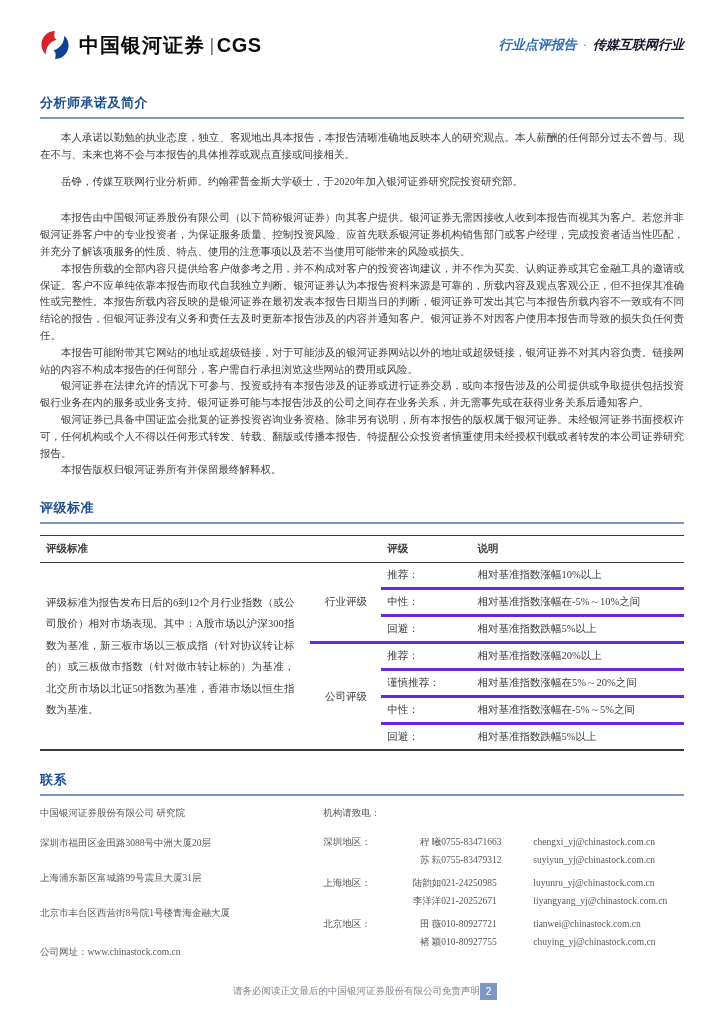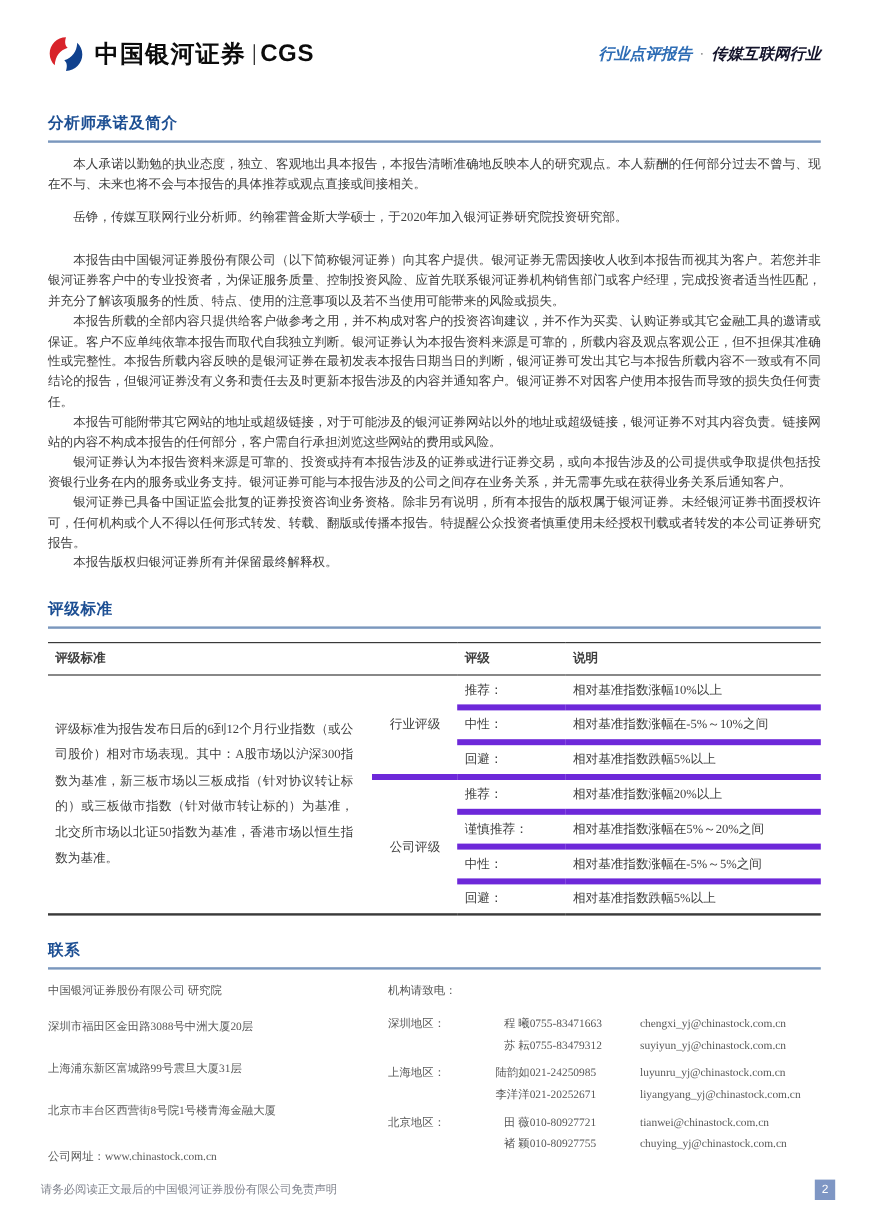--- a/index.html
+++ b/index.html
@@ -26,37 +26,37 @@
   .sec-title { font-size:13px; color:#1d4f93; font-weight:bold; margin:0; letter-spacing:0.5px; }
   .para { font-size:10.5px; line-height:1.6; text-align:justify; text-indent:2em; margin:0; color:#3d3d3d; }
   .sec-analyst .para { margin-bottom:10px; }
   
   .rating-table { width:100%; border-collapse:collapse; font-size:10.5px; border-top:1px solid #3a3a3a; border-bottom:2px solid #3a3a3a; color:#3d3d3d; }
   .rating-table th { text-align:left; font-weight:bold; padding:6px 6px; border-bottom:1px solid #3a3a3a; font-size:10.5px; }
   .rating-table td { padding:5px 6px; vertical-align:middle; }
   td.criteria { width:42%; line-height:2.05; text-align:justify; padding-right:16px; }
   td.category { width:11%; text-align:center; }
   td.rate { width:14%; }
-  .bline { border-bottom:5px solid #6d28d9; }
+  .bline { border-bottom:3px solid #6d28d9; }
   
   .contact-grid { display:flex; font-size:9.5px; color:#585858; margin-top:2px; }
   .contact-left { width:44%; }
   .contact-left p { margin:0 0 22px; }
   .contact-left .company { margin-bottom:17px; }
   .contact-left .site { margin-bottom:0; margin-top:26px; }
   .contact-right { width:56%; }
   .phone-header { margin:0 0 13px; }
   .c-row { display:flex; line-height:18px; }
   .c-row.gap { margin-top:5px; }
   .c-region { width:64px; flex:none; }
   .c-name { width:54px; flex:none;text-align:right; }
   .c-phone { width:92px; flex:none; }
   .c-email { flex:1; }
   
-  .footer { position:absolute; left:34px; right:28px; bottom:24px; display:flex; justify-content:space-between; align-items:center;margin-top:28px; }
+  .footer { position:absolute; left:34px; right:28px; bottom:24px; display:flex; justify-content:center; align-items:center;margin-top:28px; }
   .foot-text { font-size:9.5px; color:#82858f; }
   .page-badge { width:17px; height:17px; background:#7e96c4; color:#ffffff; font-size:10px; display:flex; align-items:center; justify-content:center; font-family:"Liberation Sans",sans-serif; }
 </style>
 </head>
 <body>
 
 <div class="page">
 
   <div class="topbar">
     <div class="brand">
@@ -78,21 +78,21 @@
       <h2 class="sec-title">分析师承诺及简介</h2>
     </div>
     <p class="para">本人承诺以勤勉的执业态度，独立、客观地出具本报告，本报告清晰准确地反映本人的研究观点。本人薪酬的任何部分过去不曾与、现在不与、未来也将不会与本报告的具体推荐或观点直接或间接相关。</p>
     <p class="para">岳铮，传媒互联网行业分析师。约翰霍普金斯大学硕士，于2020年加入银河证券研究院投资研究部。</p>
   </div>
 
   <div class="sec sec-disclaimer">
     <p class="para">本报告由中国银河证券股份有限公司（以下简称银河证券）向其客户提供。银河证券无需因接收人收到本报告而视其为客户。若您并非银河证券客户中的专业投资者，为保证服务质量、控制投资风险、应首先联系银河证券机构销售部门或客户经理，完成投资者适当性匹配，并充分了解该项服务的性质、特点、使用的注意事项以及若不当使用可能带来的风险或损失。</p>
     <p class="para">本报告所载的全部内容只提供给客户做参考之用，并不构成对客户的投资咨询建议，并不作为买卖、认购证券或其它金融工具的邀请或保证。客户不应单纯依靠本报告而取代自我独立判断。银河证券认为本报告资料来源是可靠的，所载内容及观点客观公正，但不担保其准确性或完整性。本报告所载内容反映的是银河证券在最初发表本报告日期当日的判断，银河证券可发出其它与本报告所载内容不一致或有不同结论的报告，但银河证券没有义务和责任去及时更新本报告涉及的内容并通知客户。银河证券不对因客户使用本报告而导致的损失负任何责任。</p>
     <p class="para">本报告可能附带其它网站的地址或超级链接，对于可能涉及的银河证券网站以外的地址或超级链接，银河证券不对其内容负责。链接网站的内容不构成本报告的任何部分，客户需自行承担浏览这些网站的费用或风险。</p>
-    <p class="para">银河证券认为本报告资料来源是可靠的、投资或持有本报告涉及的证券或进行证券交易，或向本报告涉及的公司提供或争取提供包括投资银行业务在内的服务或业务支持。银河证券可能与本报告涉及的公司之间存在业务关系，并无需事先或在获得业务关系后通知客户。</p>
+    <p class="para">银河证券在法律允许的情况下可参与、投资或持有本报告涉及的证券或进行证券交易，或向本报告涉及的公司提供或争取提供包括投资银行业务在内的服务或业务支持。银河证券可能与本报告涉及的公司之间存在业务关系，并无需事先或在获得业务关系后通知客户。</p>
     <p class="para">银河证券已具备中国证监会批复的证券投资咨询业务资格。除非另有说明，所有本报告的版权属于银河证券。未经银河证券书面授权许可，任何机构或个人不得以任何形式转发、转载、翻版或传播本报告。特提醒公众投资者慎重使用未经授权刊载或者转发的本公司证券研究报告。</p>
     <p class="para">本报告版权归银河证券所有并保留最终解释权。</p>
   </div>
 
   <div class="sec sec-rating">
     <div class="sec-head">
       <h2 class="sec-title">评级标准</h2>
     </div>
     <table class="rating-table">
       <thead>

